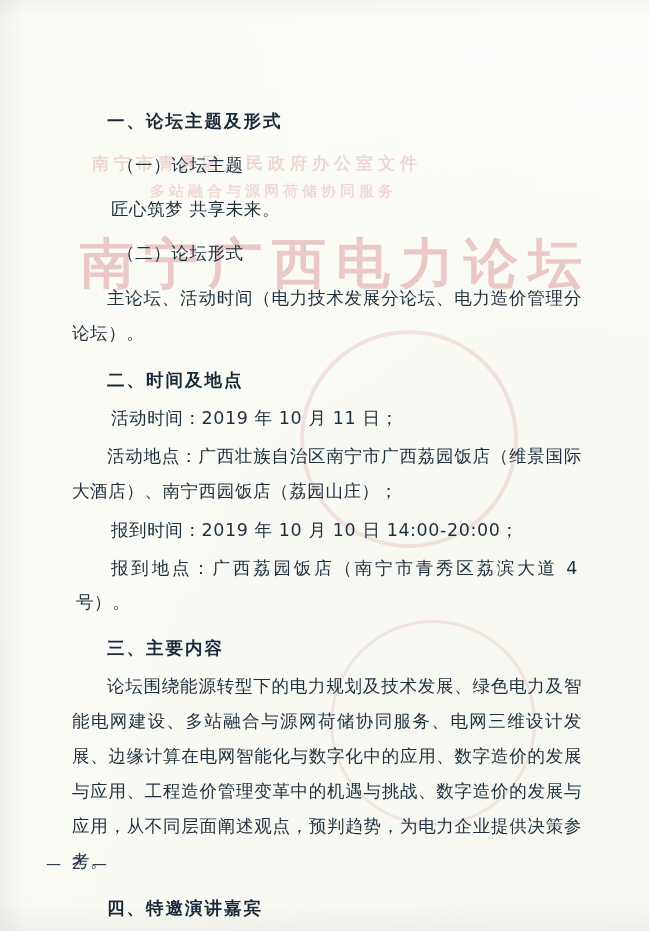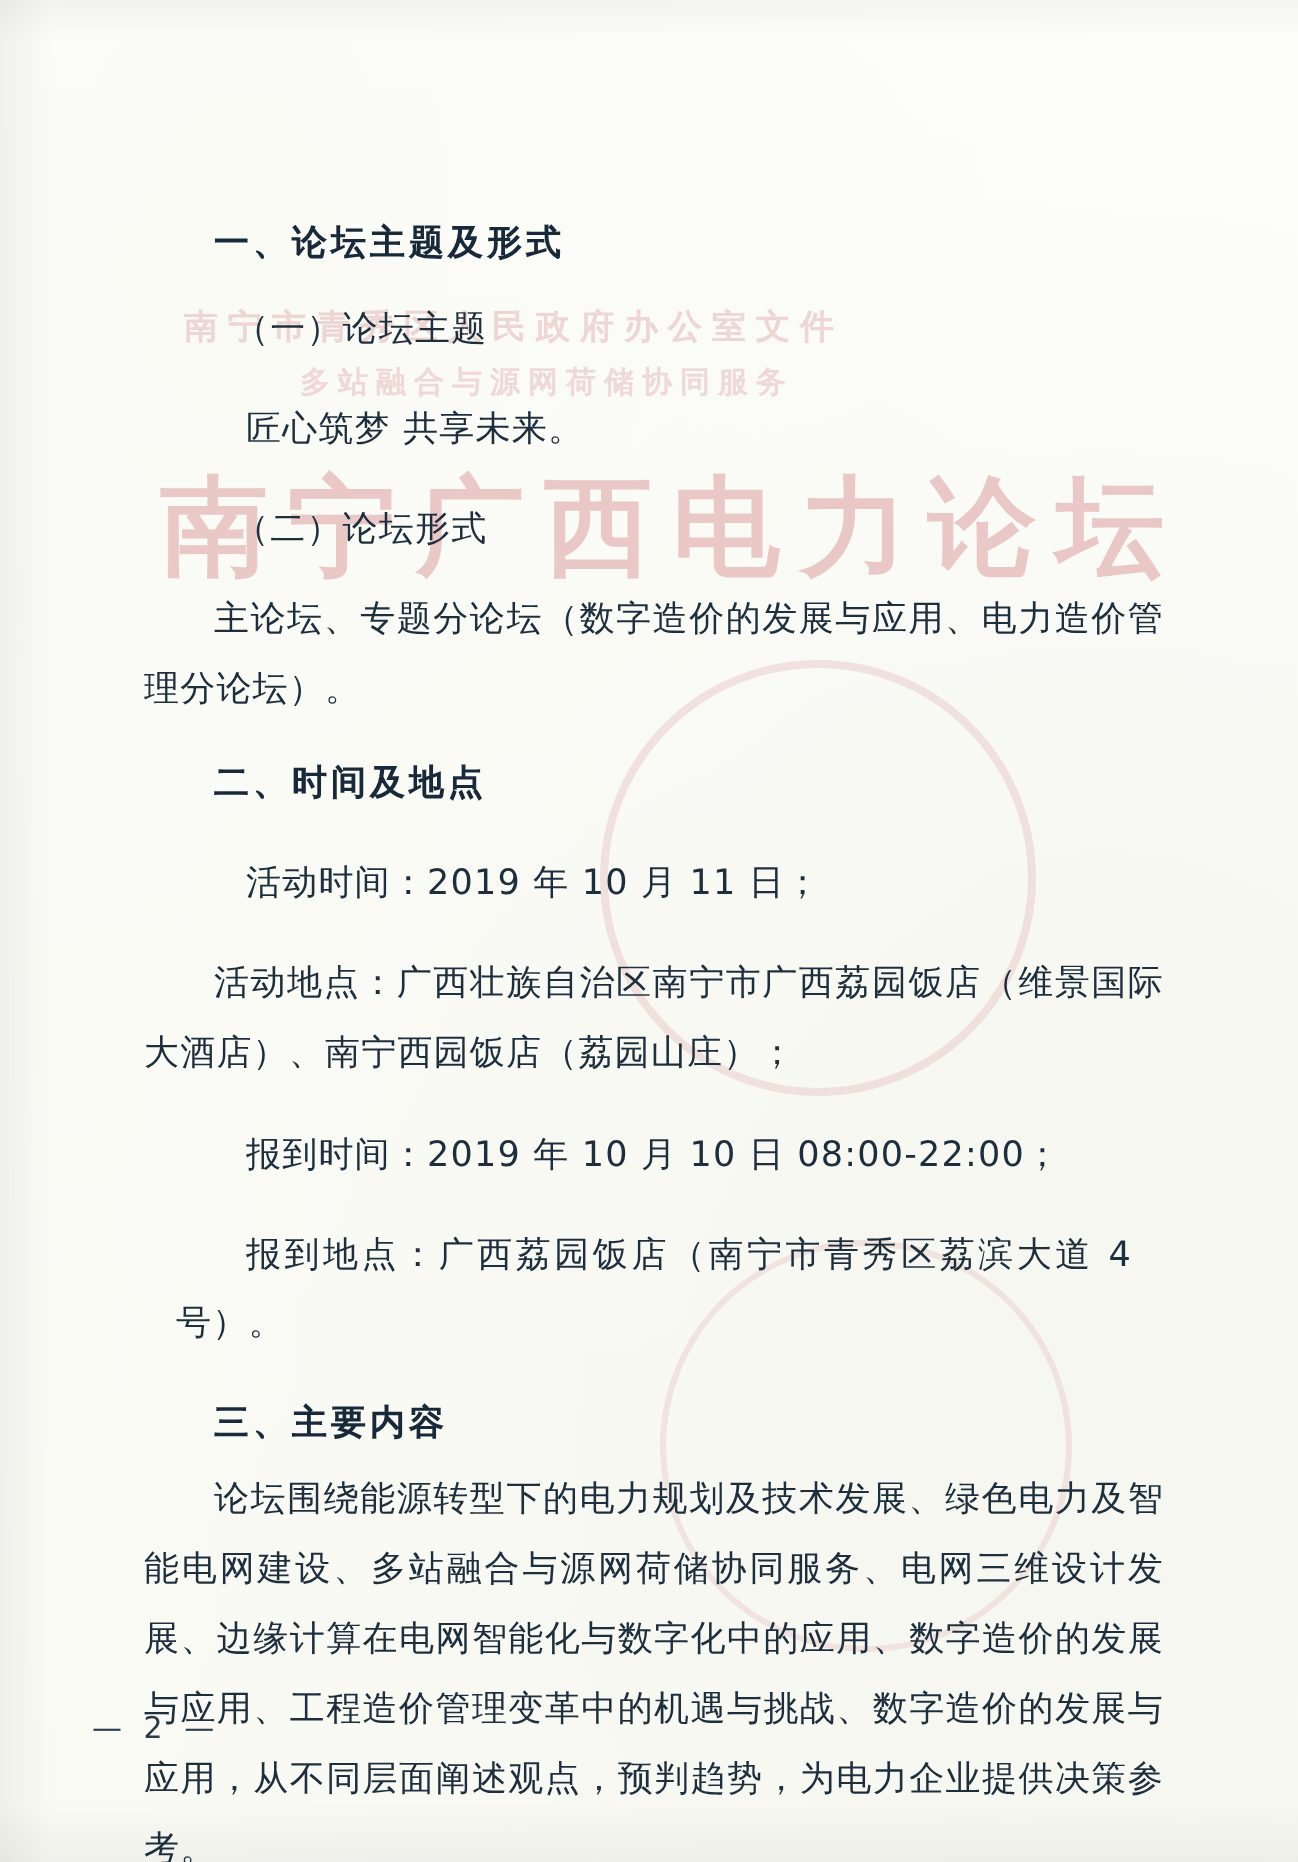--- a/index.html
+++ b/index.html
@@ -90,21 +90,21 @@
   .heading:first-child { margin-top: 0; font-family: Liberation Serif, serif; }
 
   .subhead {
     text-indent: 2em;
     margin: 10px;
     color: #1d2e3d;
   }
 
   .para {
     text-indent: 2em;
-    margin: 16px;
+    margin: 4px;
     text-align: justify;
     color: #1d2e3d;
   }
 
   .para-block {
     text-indent: 2em;
     margin: 4px 0 0 0;
     text-align: justify;
     color: #1d2e3d;
     line-height: 2.0;
@@ -149,26 +149,26 @@
   <div class="watermark wm-big">南宁广西电力论坛</div>
   <div class="watermark wm-seal"></div>
   <div class="watermark wm-seal2"></div>
 
   <div class="content">
 
     <div class="heading">一、论坛主题及形式</div>
     <p class="subhead">（一）论坛主题</p>
     <p class="para">匠心筑梦 共享未来。</p>
     <p class="subhead">（二）论坛形式</p>
-    <p class="para-block">主论坛、专题分论坛（数字造价的发展与应用、电力造价管理分论坛）。</p>
+    <p class="para-block">主论坛、活动时间（电力技术发展分论坛、电力造价管理分论坛）。</p>
 
     <div class="heading">二、时间及地点</div>
     <p class="para">活动时间：2019 年 10 月 11 日；</p>
     <p class="para-block">活动地点：广西壮族自治区南宁市广西荔园饭店（维景国际大酒店）、南宁西园饭店（荔园山庄）；</p>
-    <p class="para">报到时间：2019 年 10 月 10 日 08:00-22:00；</p>
+    <p class="para">报到时间：2019 年 10 月 10 日 14:00-20:00；</p>
     <p class="para">报到地点：广西荔园饭店（南宁市青秀区荔滨大道 4 号）。</p>
 
     <div class="heading">三、主要内容</div>
     <p class="para-block">论坛围绕能源转型下的电力规划及技术发展、绿色电力及智能电网建设、多站融合与源网荷储协同服务、电网三维设计发展、边缘计算在电网智能化与数字化中的应用、数字造价的发展与应用、工程造价管理变革中的机遇与挑战、数字造价的发展与应用，从不同层面阐述观点，预判趋势，为电力企业提供决策参考。</p>
 
     <div class="heading">四、特邀演讲嘉宾</div>
     <p class="para">政府部门和电力企业有关领导、院士、行业专家、学者等。</p>
 
     <div class="heading">五、参会人员</div>
 

